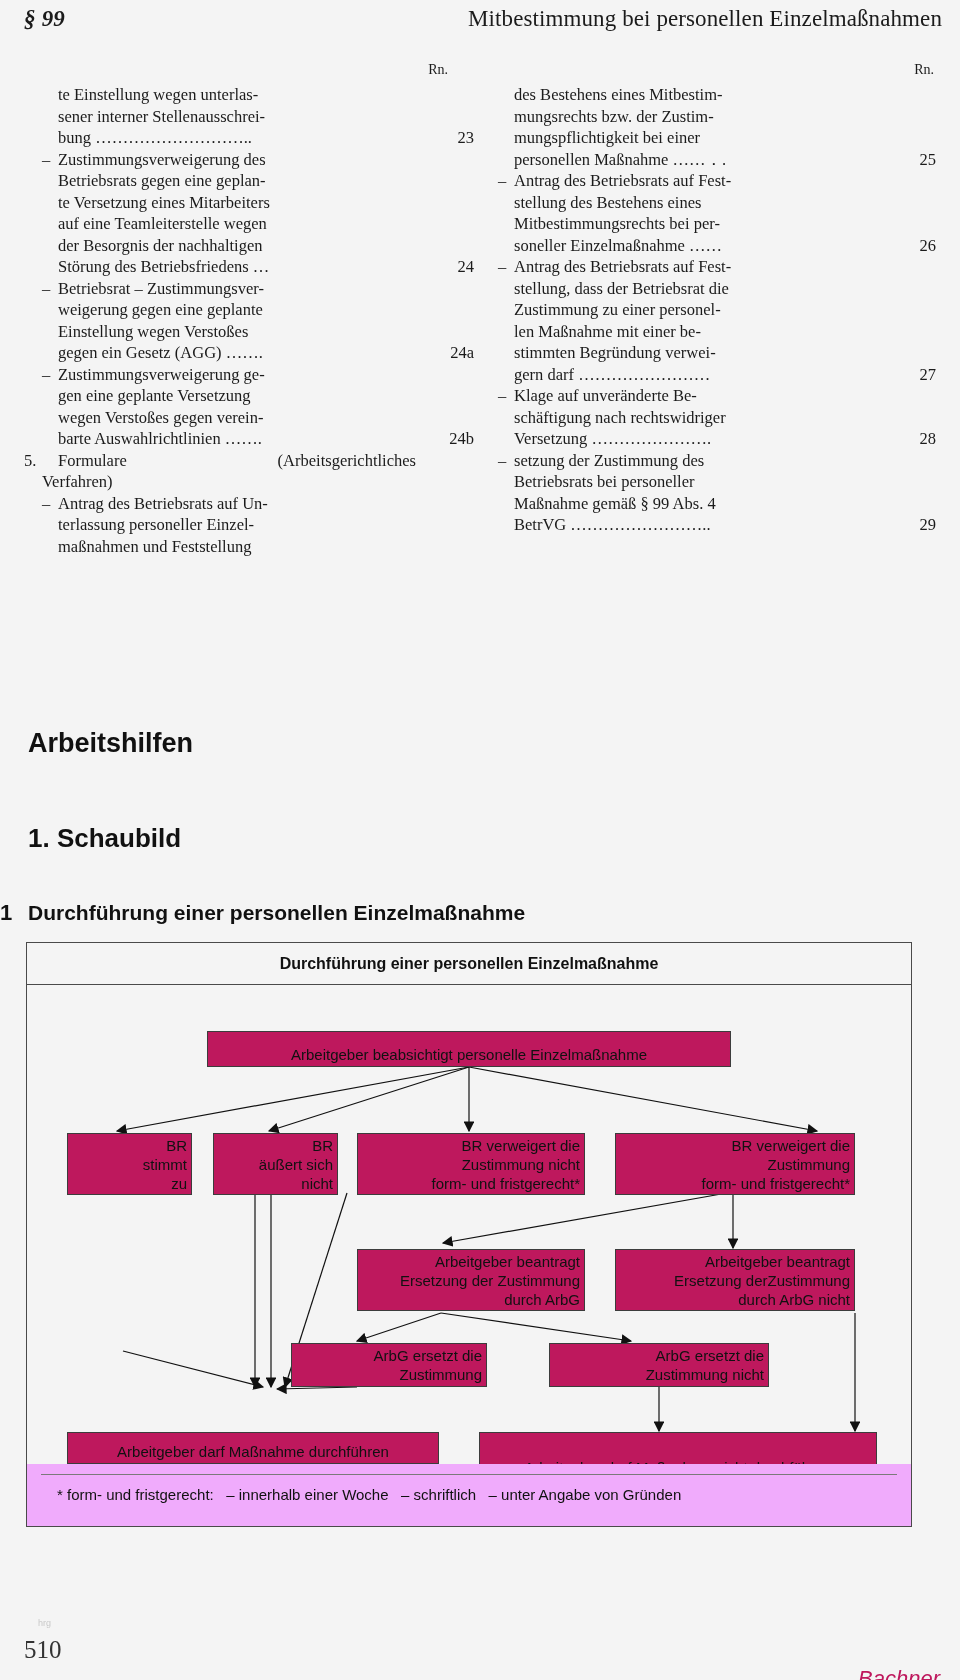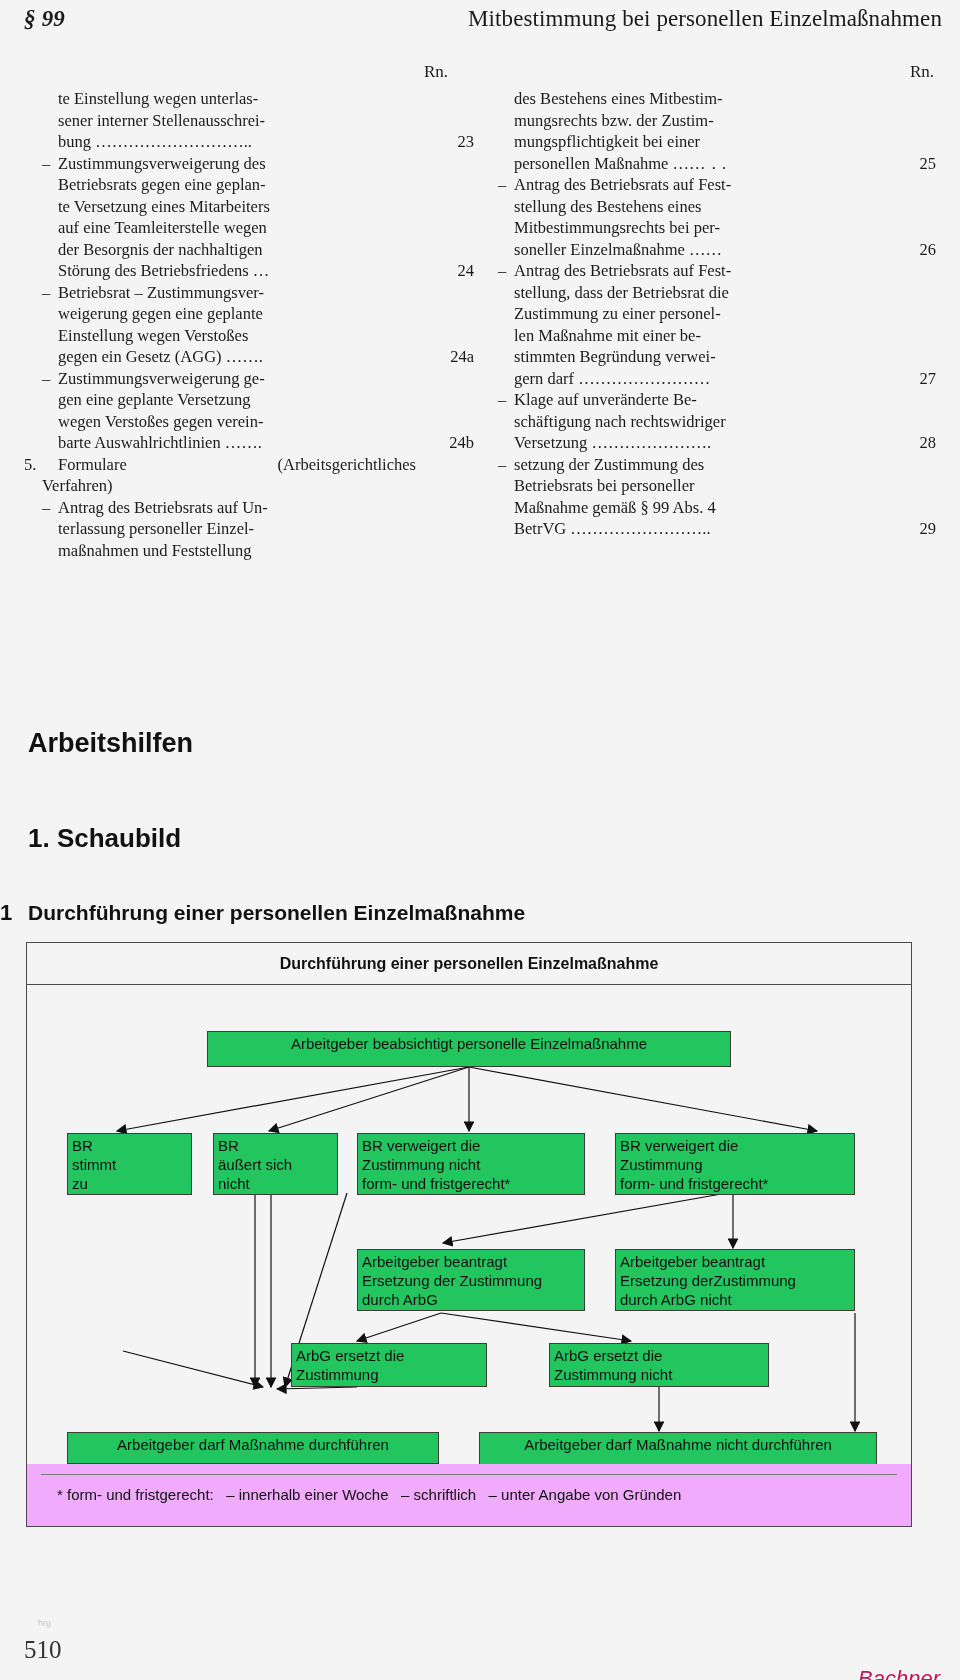--- a/index.html
+++ b/index.html
@@ -54,21 +54,21 @@
     width: 912px;
     display: flex;
     gap: 0px;
   }
   .col {
     width: 456px;
     position: relative;
   }
   .rnhead {
     text-align: right;
-    font-size: 17px;
+    font-size: 14px;
     padding-right: 32px;
     margin-bottom: 6px;
     font-family: "Liberation Serif", serif;
   }
   .col.right .rnhead { padding-right: 2px; }
 
   .tocrow {
     display: flex;
     align-items: flex-end;
     font-size: 16.5px;
@@ -163,23 +163,23 @@
     align-items: center;
     justify-content: center;
     font-weight: bold;
     font-size: 16px;
     color: #111;
   }
   .node {
     position: absolute;
     box-sizing: border-box;
     border: 1px solid #3c3c3c;
-    background: #22c55e;
+    background: #be185d;
     display: flex;
-    align-items: flex-start;
+    align-items: flex-end;
     justify-content: center;
     text-align: center;
     font-size: 15px;
     line-height: 19px;
     color: #111;
     padding: 2px 4px;
   }
   svg.wires {
     position: absolute;
     left: 0; top: 0;

